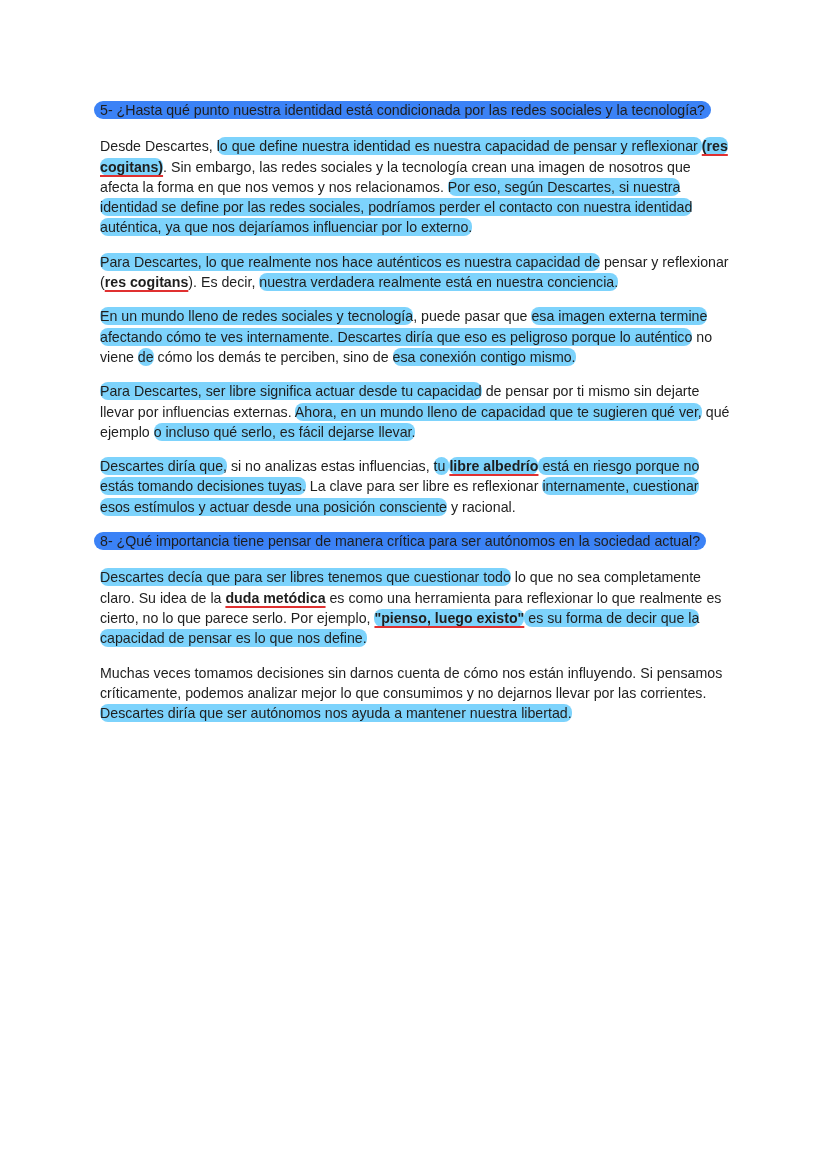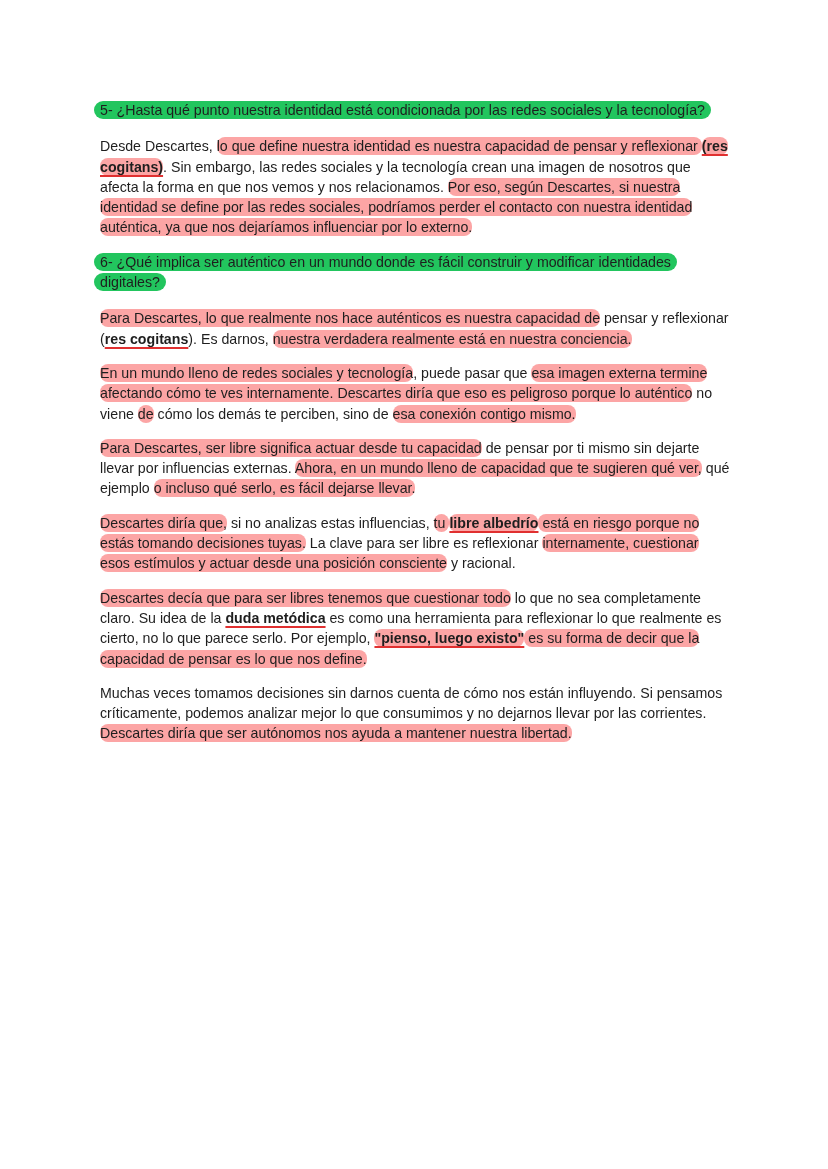--- a/index.html
+++ b/index.html
@@ -1,64 +1,64 @@
 <!DOCTYPE html>
 <html><head>
 <meta charset="utf-8">
 <style>
   html, body { margin:0; padding:0; background:#ffffff; }
   body { width:828px; height:1169px; position:relative; overflow:hidden;
          font-family:"Liberation Sans", sans-serif; color:#1e1e1e; }
   .page { position:absolute; left:100px; top:100px; width:630px; }
   .block { font-size:14.2px; line-height:20.3px; margin:0 0 14px 0; }
   .q { margin-bottom:16px; }
-  .hl-p { background:#22c55e; border-radius:9px; padding:1px 6px; margin-left:-6px;
+  .hl-p { background:#3b82f6; border-radius:9px; padding:1px 6px; margin-left:-6px;
           -webkit-box-decoration-break:clone; box-decoration-break:clone; }
-  .hl-y { background:#fca5a5; border-radius:8px; padding:1px 0;
+  .hl-y { background:#7dd3fc; border-radius:8px; padding:1px 0;
           -webkit-box-decoration-break:clone; box-decoration-break:clone; }
   .b { font-weight:bold; }
   .u { text-decoration:underline; text-decoration-color:#e03030; text-decoration-thickness:2px;
        text-underline-offset:3px; }
 </style>
 </head>
 <body>
 
 <div class="page">
 
   <div>
     <p class="block q">
       <span class="hl-p">5- ¿Hasta qué punto nuestra identidad está condicionada por las redes sociales y la tecnología?</span>
     </p>
     <p class="block">
       <span>Desde Descartes, </span><span class="hl-y">lo que define nuestra identidad es nuestra capacidad de pensar y reflexionar </span><span class="hl-y b u">(res cogitans)</span><span>. Sin embargo, las redes sociales y la tecnología crean una imagen de nosotros que afecta la forma en que nos vemos y nos relacionamos. </span><span class="hl-y">Por eso, según Descartes, si nuestra identidad se define por las redes sociales, podríamos perder el contacto con nuestra identidad auténtica, ya que nos dejaríamos influenciar por lo externo.</span>
     </p>
   </div>
 
   <div>
-    <p class="block q">
-      <span class="hl-p">6- ¿Qué implica ser auténtico en un mundo donde es fácil construir y modificar identidades digitales?</span>
-    </p>
     <p class="block">
-      <span class="hl-y">Para Descartes, lo que realmente nos hace auténticos es nuestra capacidad de</span><span> pensar y reflexionar (</span><span class="b u">res cogitans</span><span>). Es darnos, </span><span class="hl-y">nuestra verdadera realmente está en nuestra conciencia.</span>
+      <span class="hl-y">Para Descartes, lo que realmente nos hace auténticos es nuestra capacidad de</span><span> pensar y reflexionar (</span><span class="b u">res cogitans</span><span>). Es decir, </span><span class="hl-y">nuestra verdadera realmente está en nuestra conciencia.</span>
     </p>
     <p class="block">
       <span class="hl-y">En un mundo lleno de redes sociales y tecnología</span><span>, puede pasar que </span><span class="hl-y">esa imagen externa termine afectando cómo te ves internamente. Descartes diría que eso es peligroso porque lo auténtico</span><span> no viene </span><span class="hl-y">de</span><span> cómo los demás te perciben, sino de </span><span class="hl-y">esa conexión contigo mismo.</span>
     </p>
   </div>
 
   <div>
     <p class="block">
       <span class="hl-y">Para Descartes, ser libre significa actuar desde tu capacidad</span><span> de pensar por ti mismo sin dejarte llevar por influencias externas. </span><span class="hl-y">Ahora, en un mundo lleno de capacidad que te sugieren qué ver,</span><span> qué ejemplo </span><span class="hl-y">o incluso qué serlo, es fácil dejarse llevar.</span>
     </p>
     <p class="block">
       <span class="hl-y">Descartes diría que,</span><span> si no analizas estas influencias, </span><span class="hl-y">tu </span><span class="hl-y b u">libre albedrío</span><span class="hl-y"> está en riesgo porque no estás tomando decisiones tuyas.</span><span> La clave para ser libre es reflexionar </span><span class="hl-y">internamente, cuestionar esos estímulos y actuar desde una posición consciente</span><span> y racional.</span>
     </p>
   </div>
 
   <div>
+    <p class="block q">
+      <span class="hl-p">8- ¿Qué importancia tiene pensar de manera crítica para ser autónomos en la sociedad actual?</span>
+    </p>
     <p class="block">
       <span class="hl-y">Descartes decía que para ser libres tenemos que cuestionar todo</span><span> lo que no sea completamente claro. Su idea de la </span><span class="b u">duda metódica</span><span> es como una herramienta para reflexionar lo que realmente es cierto, no lo que parece serlo. Por ejemplo, </span><span class="hl-y b u">"pienso, luego existo"</span><span class="hl-y"> es su forma de decir que la capacidad de pensar es lo que nos define.</span>
     </p>
     <p class="block">
       <span>Muchas veces tomamos decisiones sin darnos cuenta de cómo nos están influyendo. Si pensamos críticamente, podemos analizar mejor lo que consumimos y no dejarnos llevar por las corrientes. </span><span class="hl-y">Descartes diría que ser autónomos nos ayuda a mantener nuestra libertad.</span>
     </p>
   </div>
 
 </div>
 

